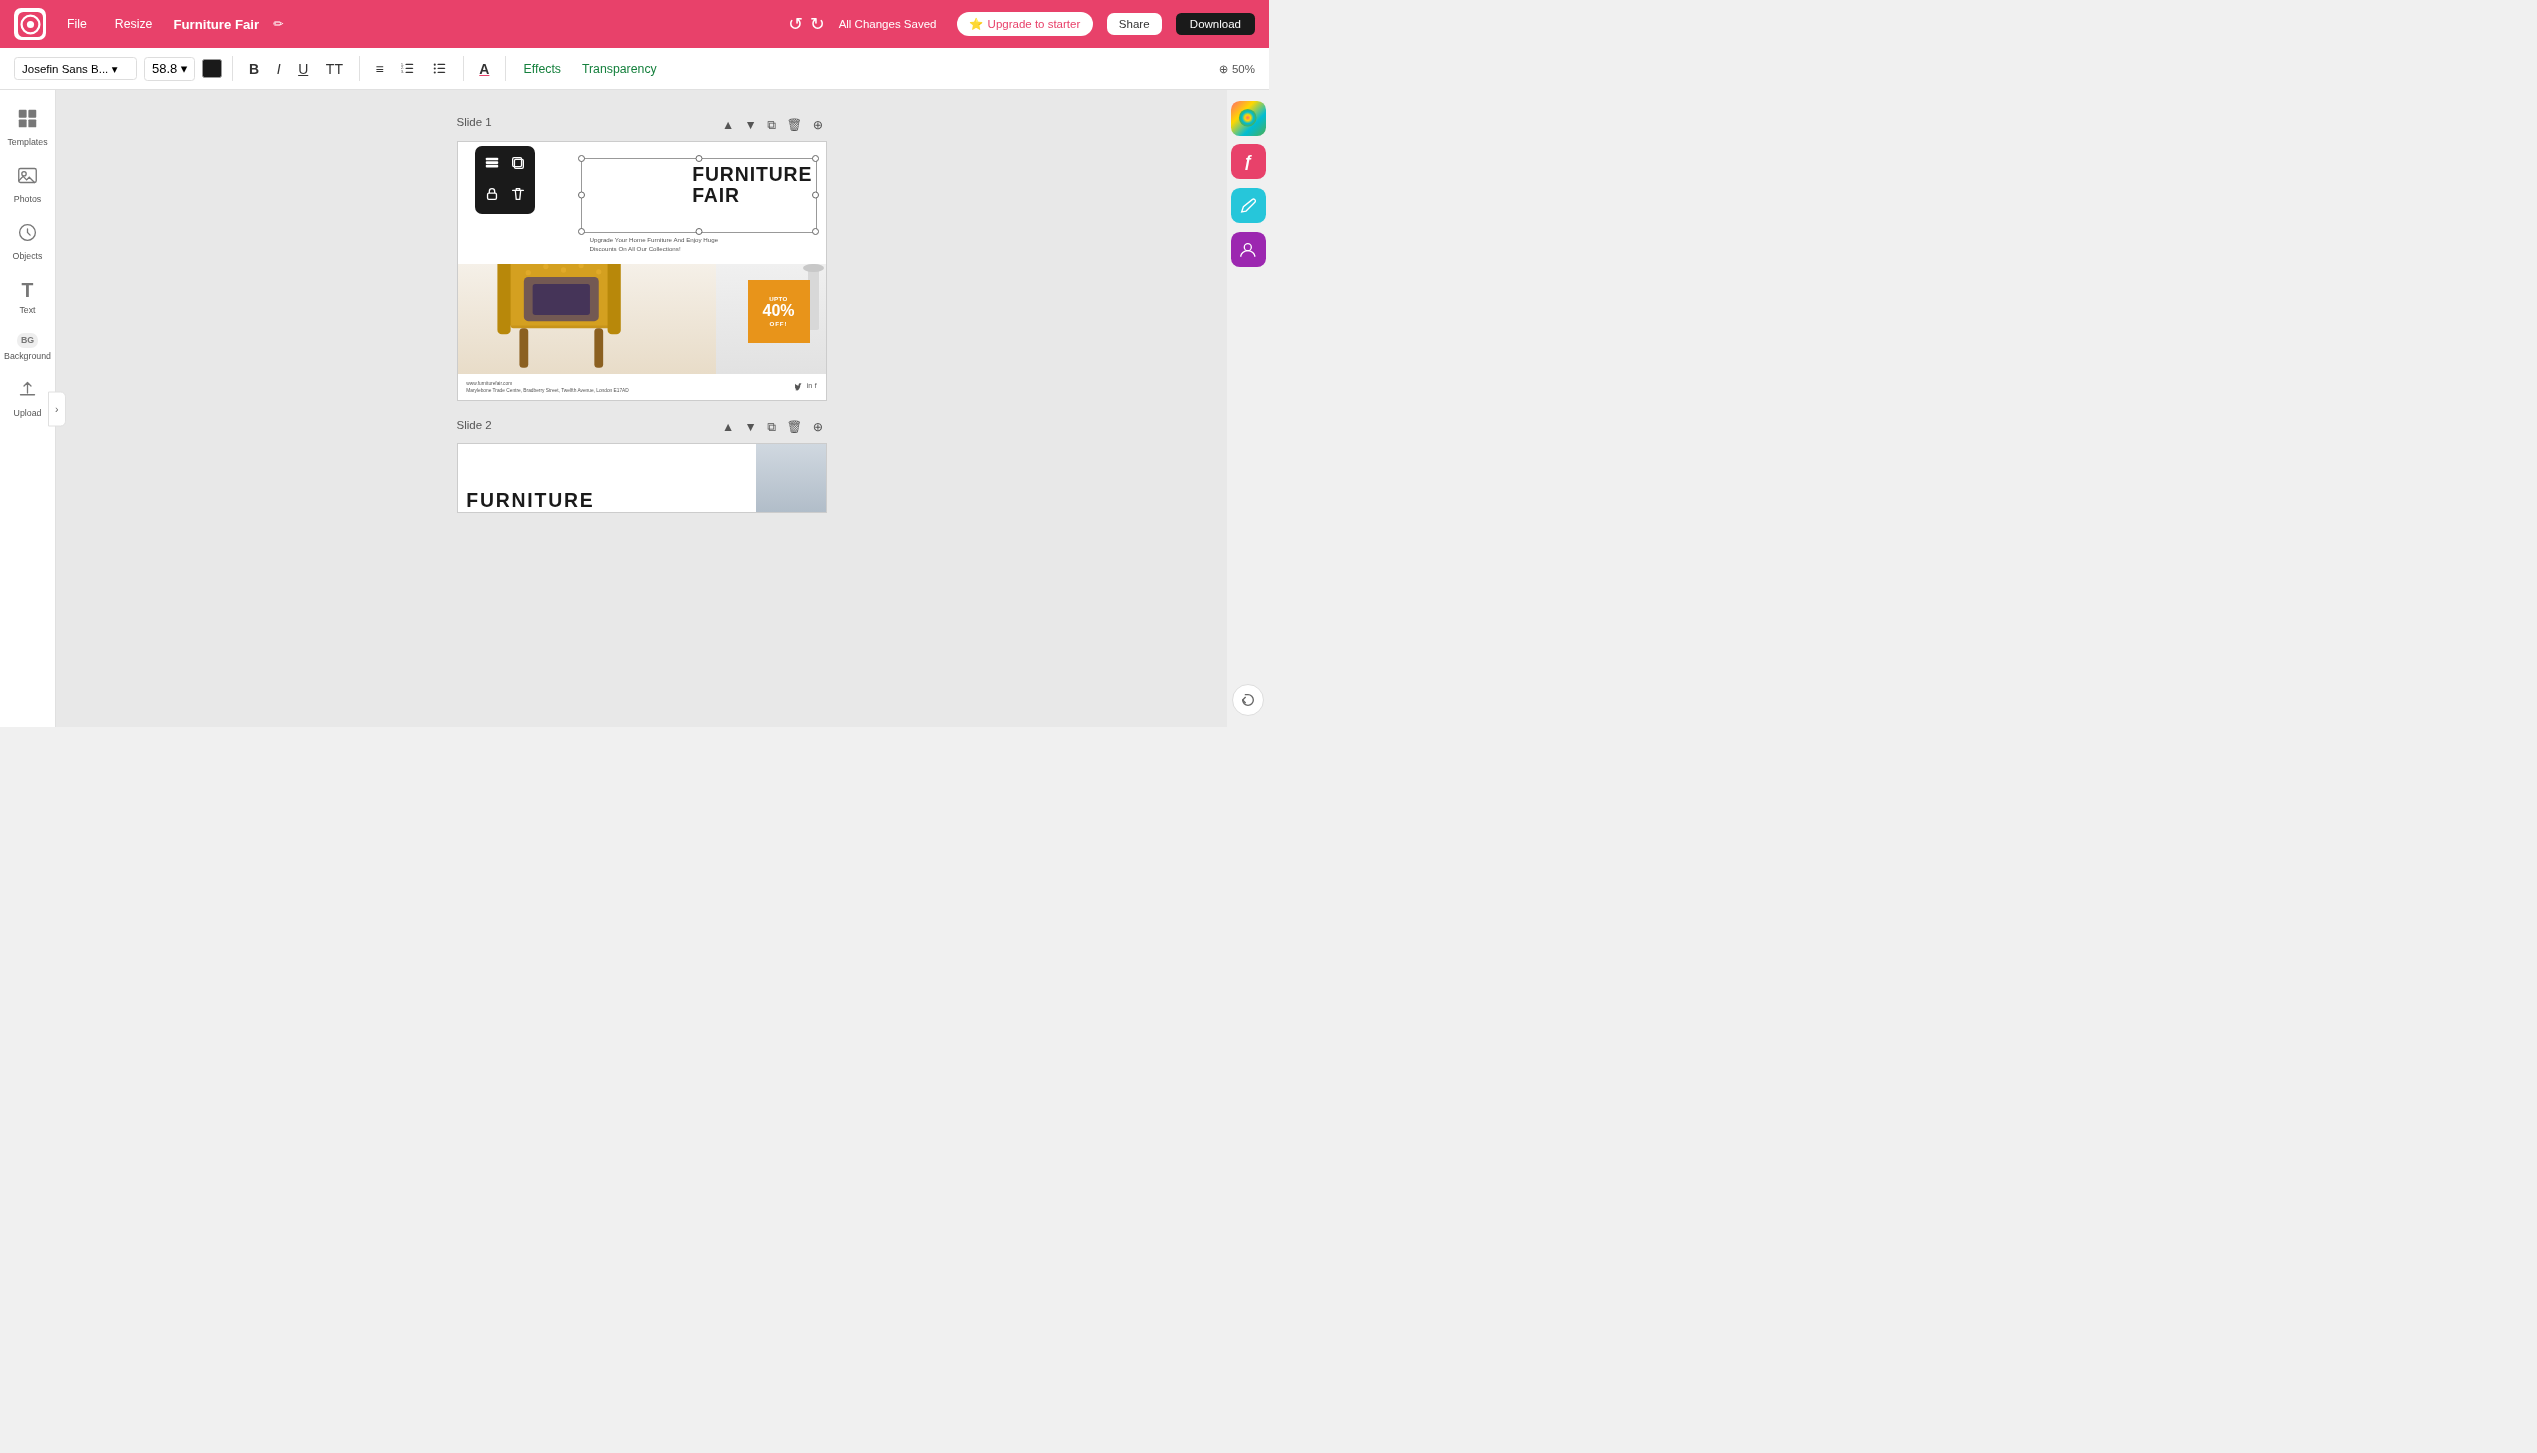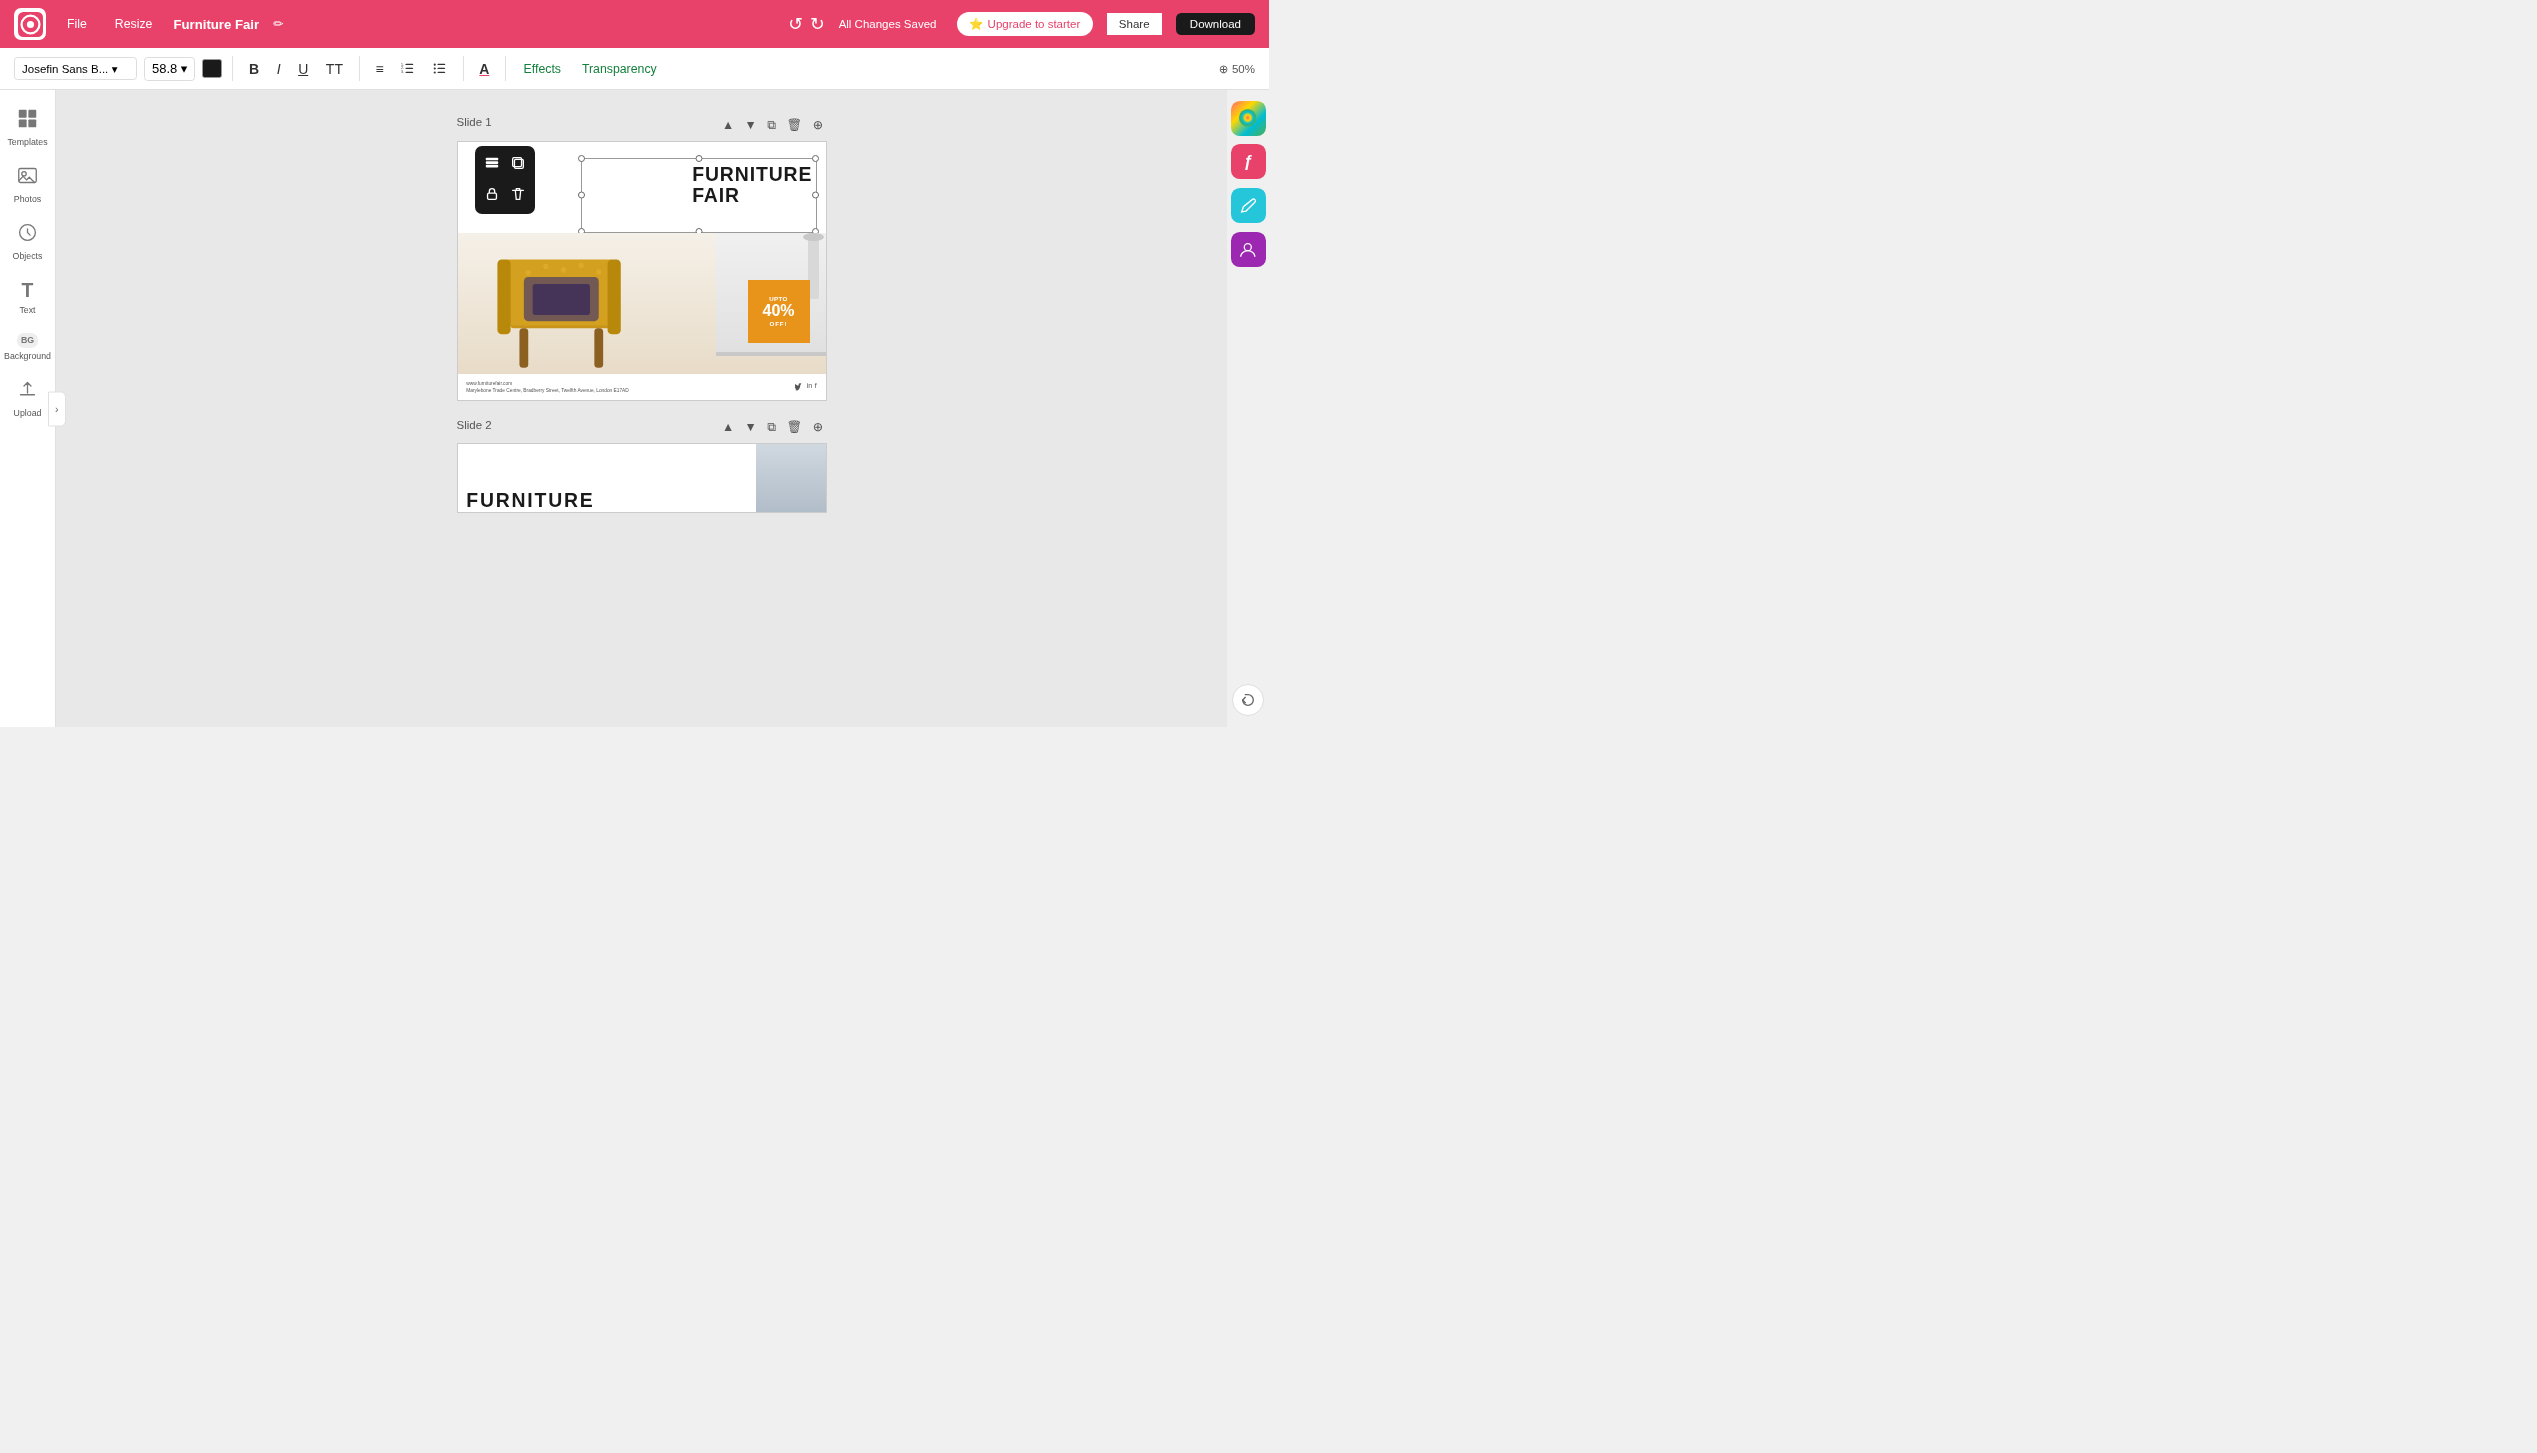--- a/index.html
+++ b/index.html
@@ -48,21 +48,21 @@
       border-radius: 17.6px;
       padding: 5.3px 12.3px;
       font-size: 11.5px;
       cursor: pointer;
       display: flex; align-items: center; gap: 3.5px;
     }
     #header .share-btn {
       background: #fff;
       color: #333;
       border: none;
-      border-radius: 0;
+      border-radius: 7px;
       padding: 5.3px 12.3px;
       font-size: 11.5px;
       cursor: pointer;
       font-weight: 500;
     }
     #header .download-btn {
       background: #1a1a1a;
       color: #fff;
       border: none;
       border-radius: 5.3px;
@@ -309,21 +309,21 @@
       color: #555;
       line-height: 1.5;
     }
 
     
     .chair-image-area {
       position: absolute;
       bottom: 26.4px;
       left: 0;
       right: 0;
-      height: 141px;
+      height: 110px;
       background: linear-gradient(180deg, #f5f0e8 0%, #e8dcc8 100%);
       overflow: hidden;
       margin-top: 14px;
     }
 
     
     .chair-svg-area {
       position: absolute;
       bottom: 0;
       left: 26.4px;

